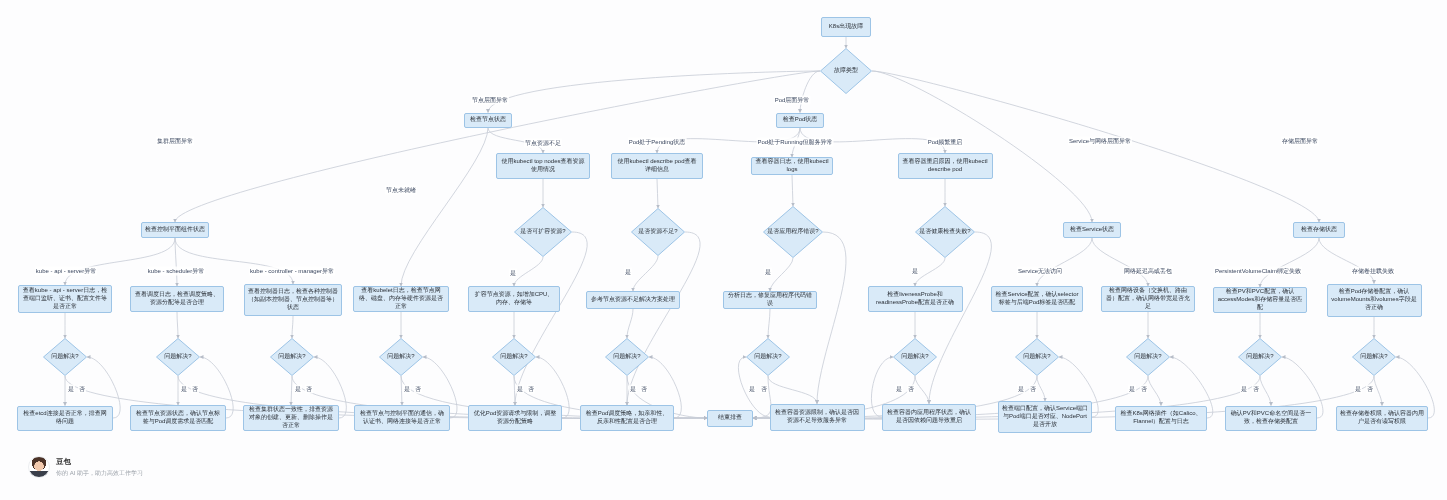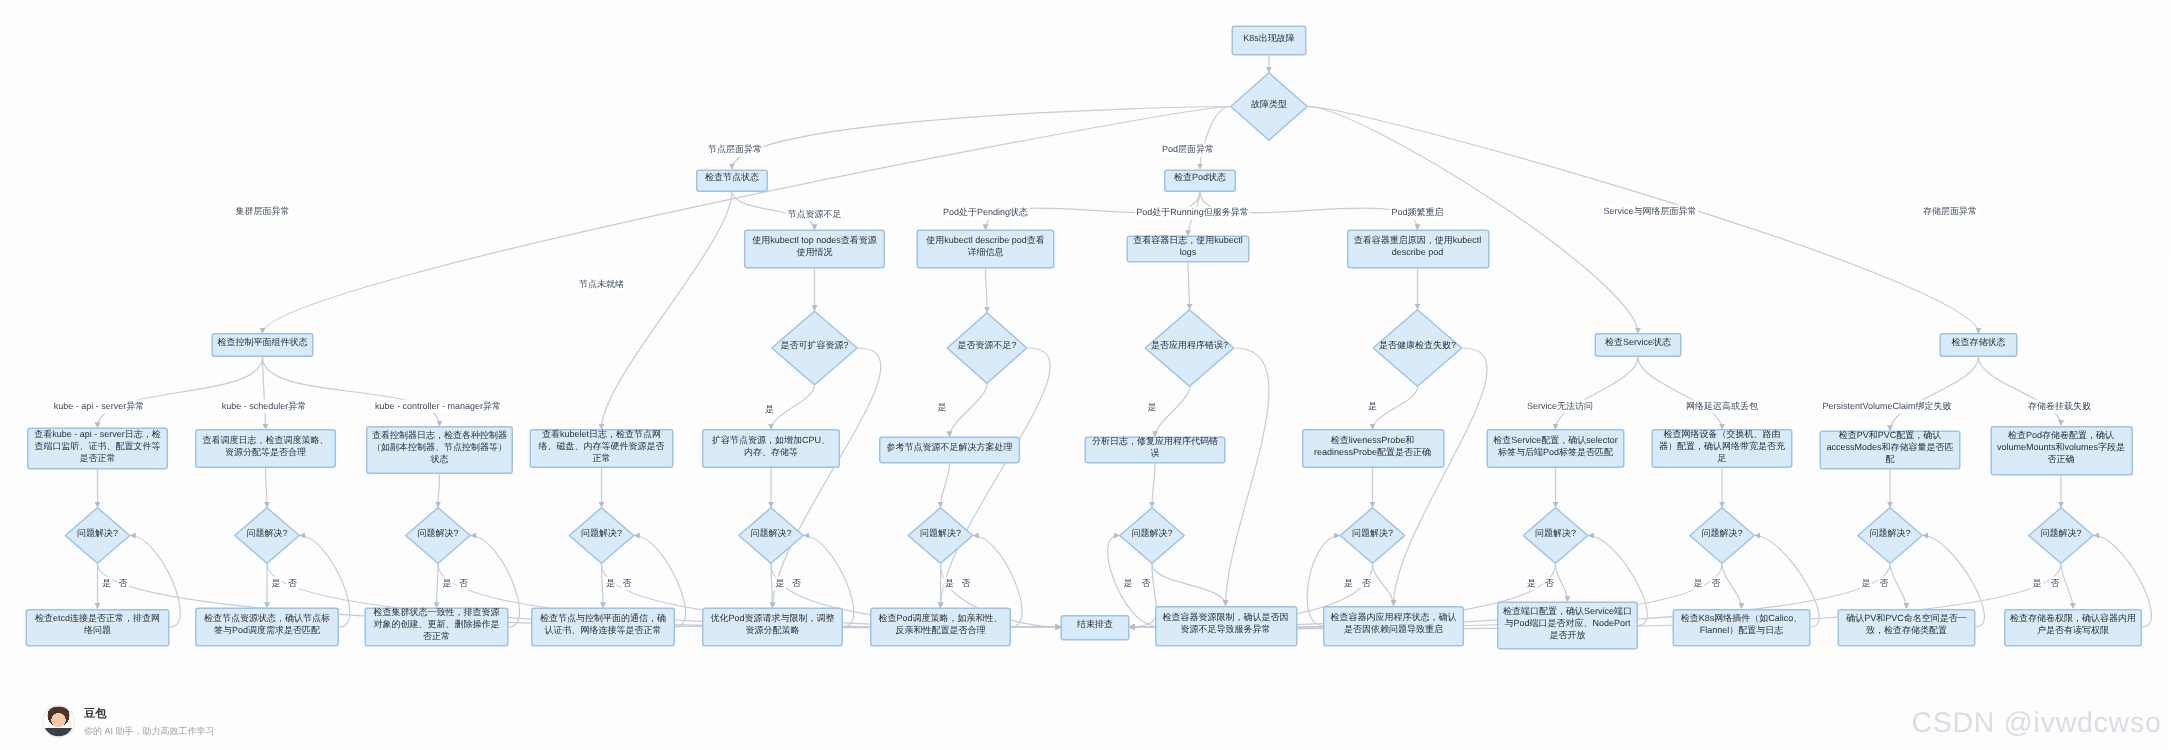--- a/index.html
+++ b/index.html
@@ -8,21 +8,21 @@
   #edges{position:absolute;left:0;top:0;width:1447px;height:500px;}
   .edge{fill:none;stroke:#c6ccd6;stroke-width:.8;}
   .node{position:absolute;display:flex;align-items:center;justify-content:center;
         text-align:center;font-size:6px;line-height:1.3;color:#2a2f36;box-sizing:border-box;z-index:2;}
   .node.box{background:#d9eaf8;border:1px solid #9dc4e6;border-radius:2px;padding:1px 2px;}
   .node.diamond svg{position:absolute;left:0;top:0;}
   .node.diamond polygon{fill:#d9eaf8;stroke:#9dc4e6;stroke-width:1;}
   .node .lbl{position:relative;z-index:1;padding:0 1px;}
   .elabel{position:absolute;transform:translate(-50%,-50%);font-size:6px;color:#3c4860;
           background:rgba(255,255,255,.85);padding:0 1px;white-space:nowrap;z-index:3;}
-  .footer{position:absolute;left:28px;bottom:8px;display:flex;gap:6px;align-items:center;z-index:4;margin-top:45px;}
+  .footer{position:absolute;left:28px;bottom:22px;display:flex;gap:6px;align-items:center;z-index:4;margin-top:45px;}
   .avatar{width:20px;height:20px;border-radius:50%;border:1px solid #eceef1;overflow:hidden;
     background:
       radial-gradient(circle at 50% 46%, #f2c9ad 0 32%, rgba(0,0,0,0) 33%),
       radial-gradient(circle at 50% 30%, #4c3328 0 42%, rgba(0,0,0,0) 43%),
       linear-gradient(180deg,#ffffff 0 72%, #3a3f4a 72%);}
   .f-name{font-size:7.5px;color:#333;font-weight:bold;}
   .f-tag{font-size:6px;color:#9aa0a8;margin-top:2px;}
   .watermark{position:absolute;right:6px;bottom:6px;font-size:19px;color:#d9dde4;
              letter-spacing:.5px;z-index:4;}
 </style>
@@ -373,14 +373,13 @@
     </div>
 
   <div class="footer">
     <div class="avatar"></div>
     <div>
       <div class="f-name">豆包</div>
       <div class="f-tag">你的 AI 助手，助力高效工作学习</div>
     </div>
   </div>
 
-  <div class="watermark">CSDN @ivwdcwso</div>
 </div>
 
 </body></html>

